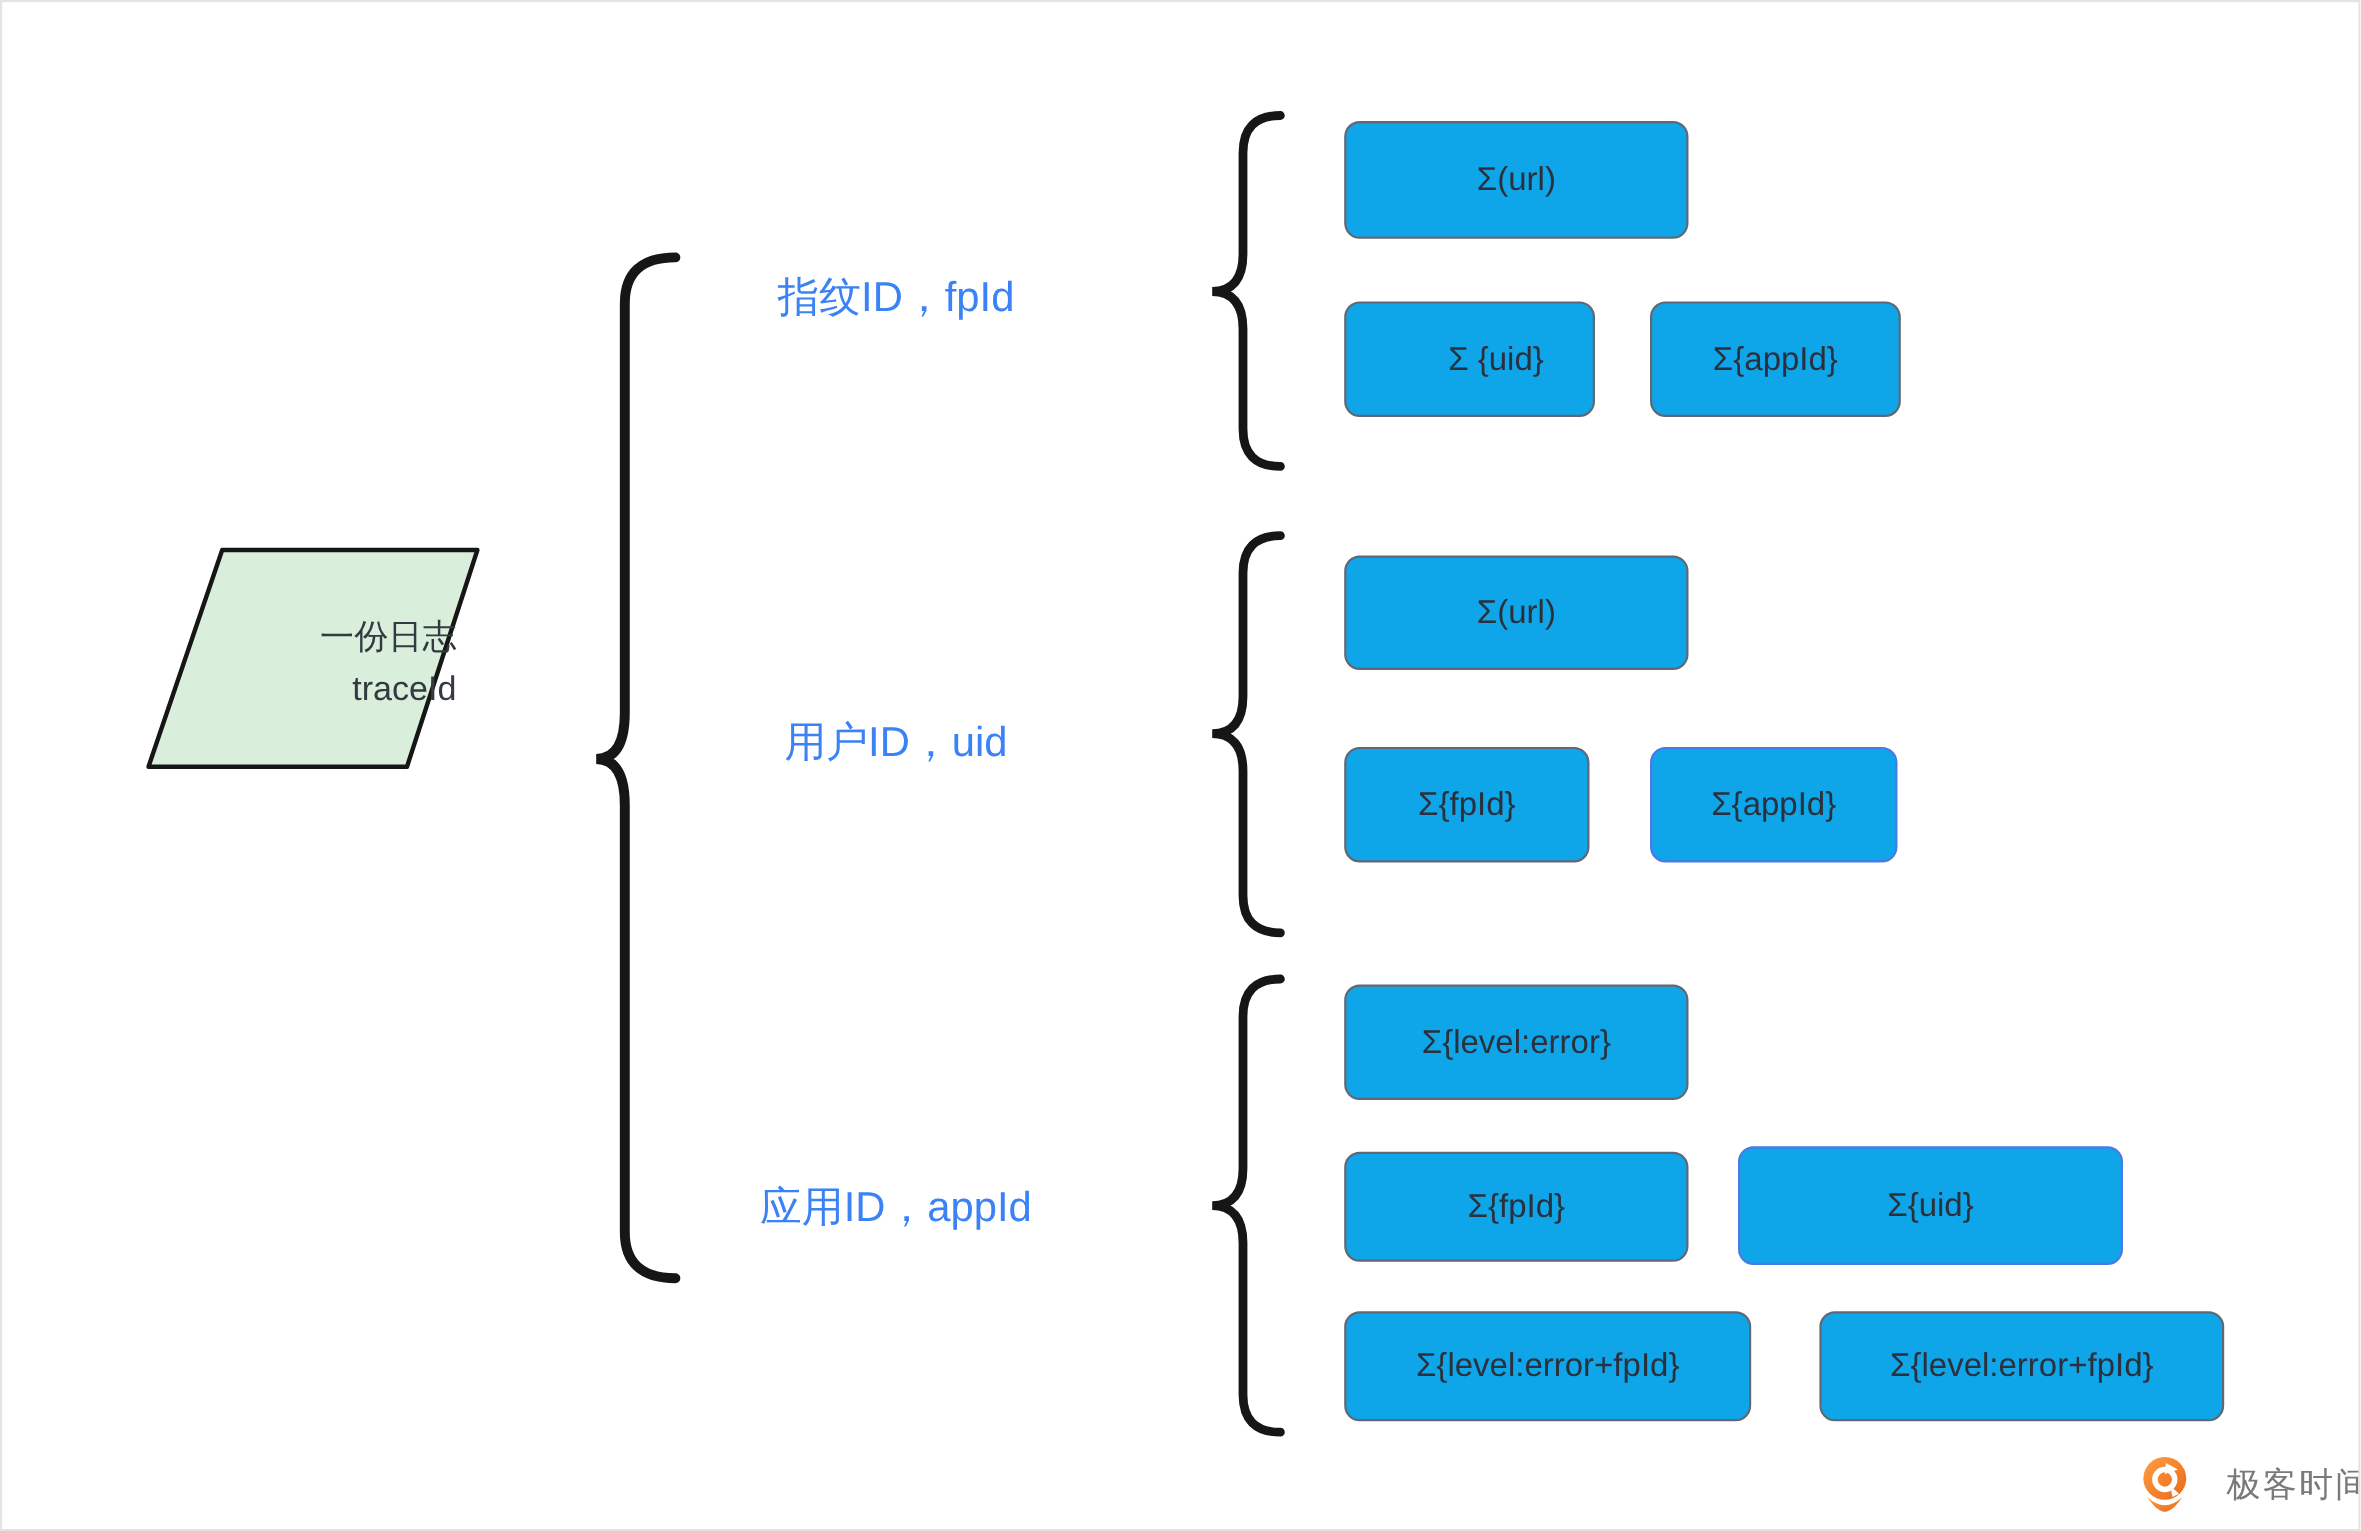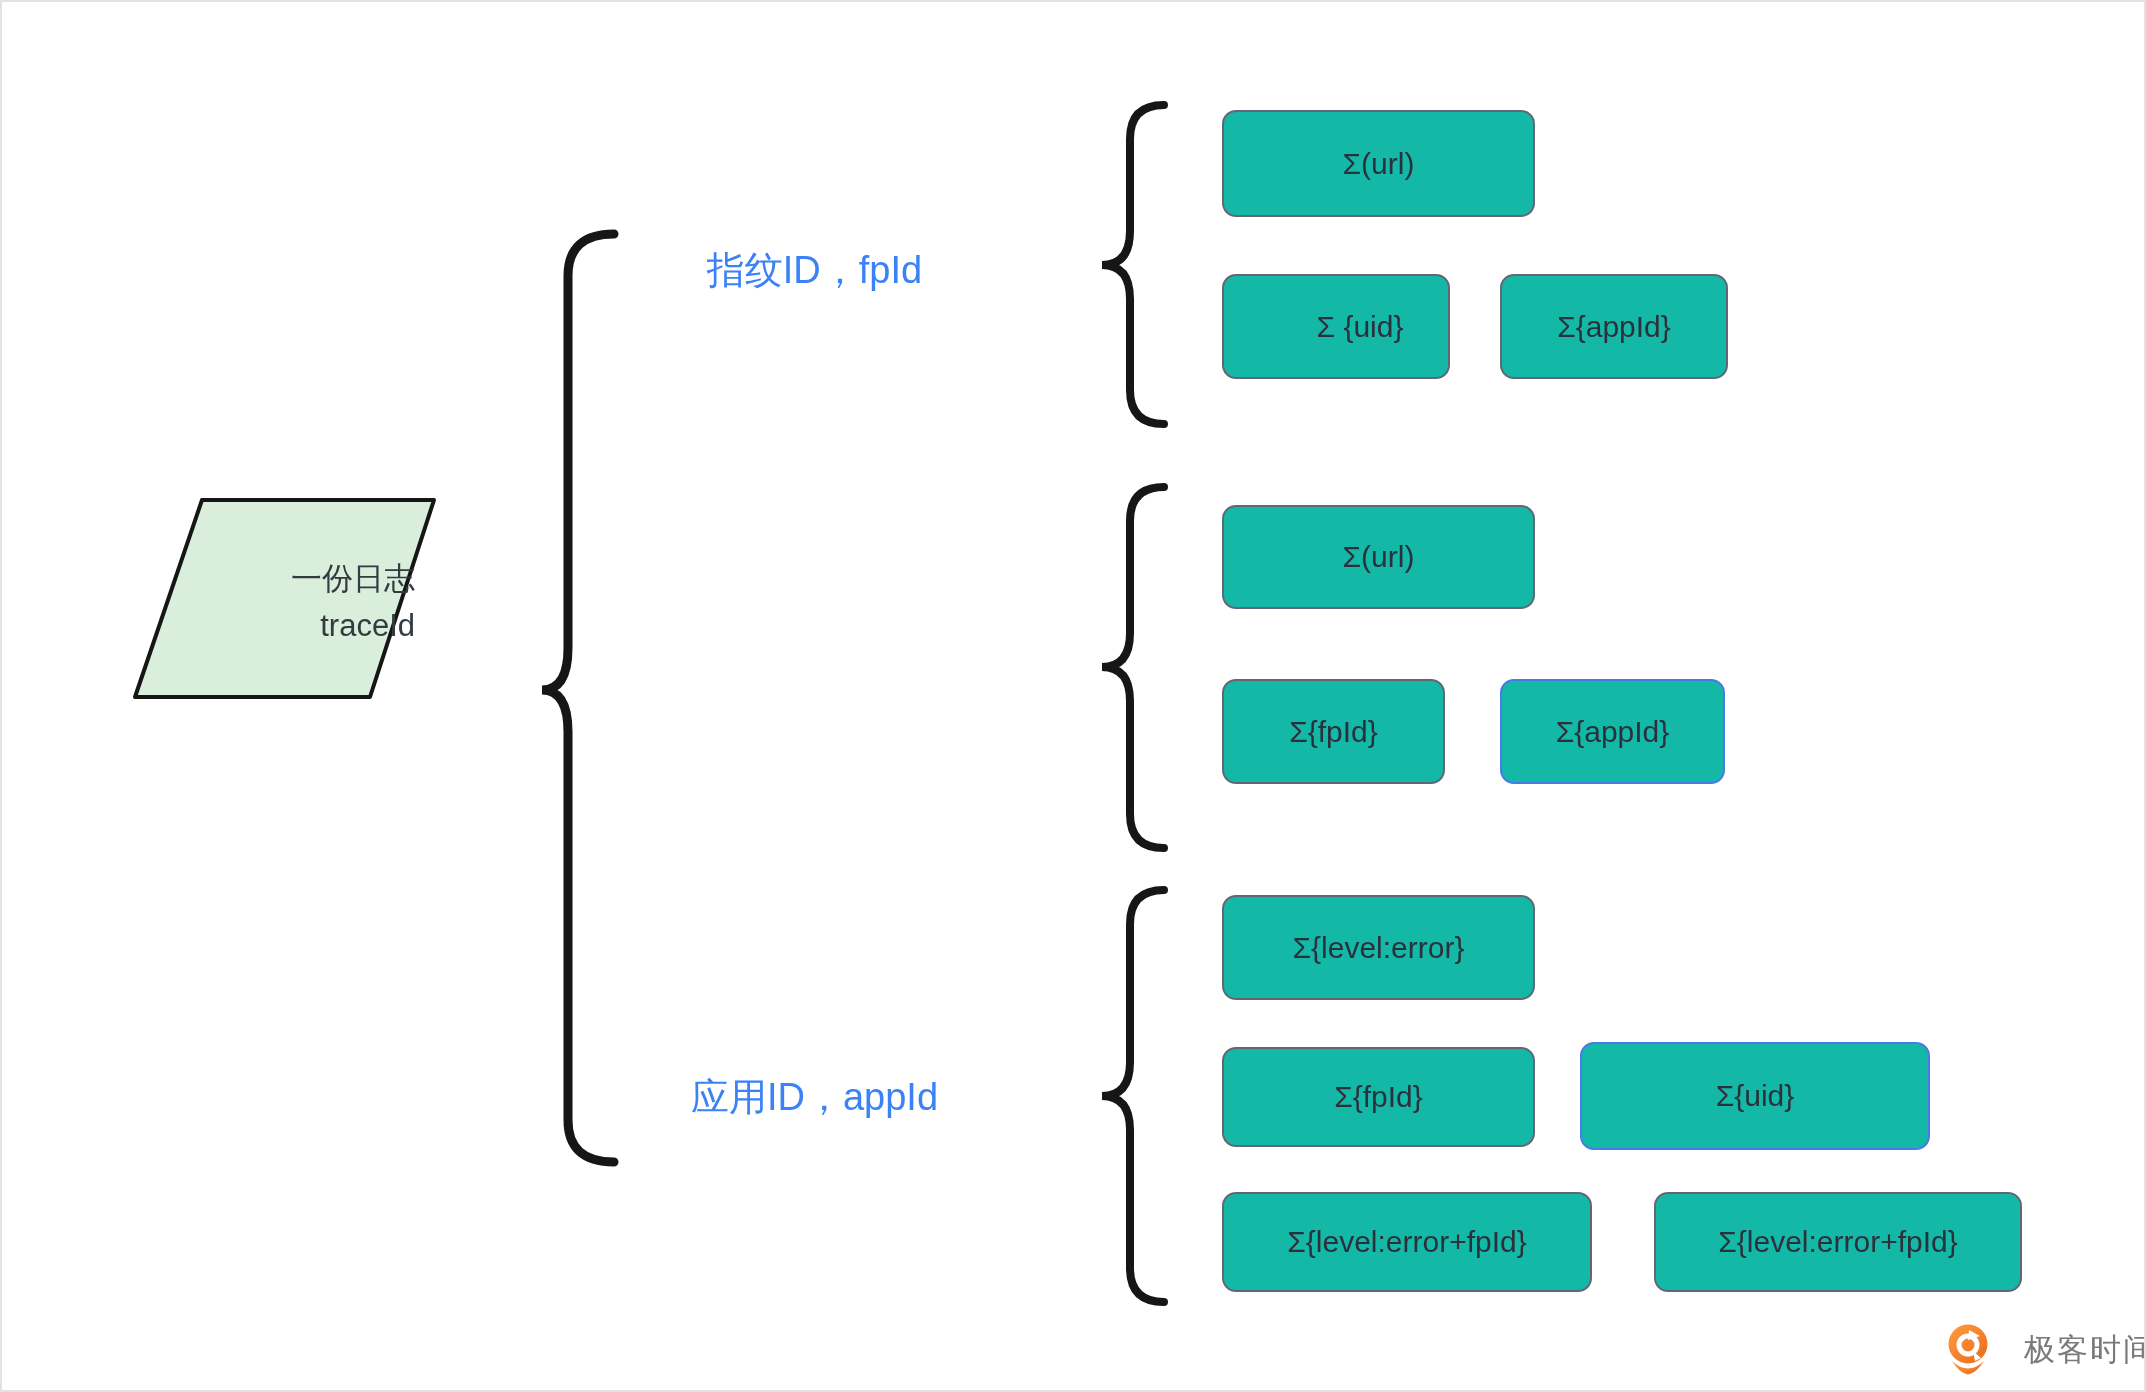--- a/index.html
+++ b/index.html
@@ -28,21 +28,21 @@
     display:flex;align-items:center;justify-content:center;
     font-size:38px;font-weight:500;color:#3b82f6;white-space:nowrap;
   }
   .bl-1{top:240px;}
   .bl-2{top:644px;}
   .bl-3{top:1067px;}
 
   
   .mbox{
     position:absolute;box-sizing:border-box;
-    border:2.5px solid #616875;border-radius:14px;background:#14b8a6;
+    border:2.5px solid #616875;border-radius:14px;background:#0ea5e9;
     display:flex;align-items:center;justify-content:center;
     font-size:30px;color:#2b313c;white-space:nowrap;
   }
   .mbox.hl{border-color:#4a7ae6;}
 
   .g1b1{left:1220px;top:108px;width:313px;height:107px;}
   .g1b2{left:1220px;top:272px;width:228px;height:105px;padding-left:48px;}
   .g1b3{left:1498px;top:272px;width:228px;height:105px;}
 
   .g2b1{left:1220px;top:503px;width:313px;height:104px;}
@@ -81,20 +81,21 @@
 
     <path d="M 1162 888 Q 1128 888 1128 922 L 1128 1060 Q 1128 1094 1100 1094 Q 1128 1094 1128 1128 L 1128 1266 Q 1128 1300 1162 1300" fill="none" stroke="#161616" stroke-width="8" stroke-linecap="round"></path>
   </svg>
 
   <div class="root-text">
     <div>一份日志</div>
     <div>traceId</div>
   </div>
 
   <div class="branch-label bl-1">指纹ID，fpId</div>
+  <div class="branch-label bl-2">用户ID，uid</div>
   <div class="branch-label bl-3">应用ID，appId</div>
 
   <div class="mbox g1b1">Σ(url)</div>
   <div class="mbox g1b2">Σ {uid}</div>
   <div class="mbox g1b3">Σ{appId}</div>
 
   <div class="mbox g2b1">Σ(url)</div>
   <div class="mbox g2b2">Σ{fpId}</div>
   <div class="mbox g2b3 hl">Σ{appId}</div>
 

